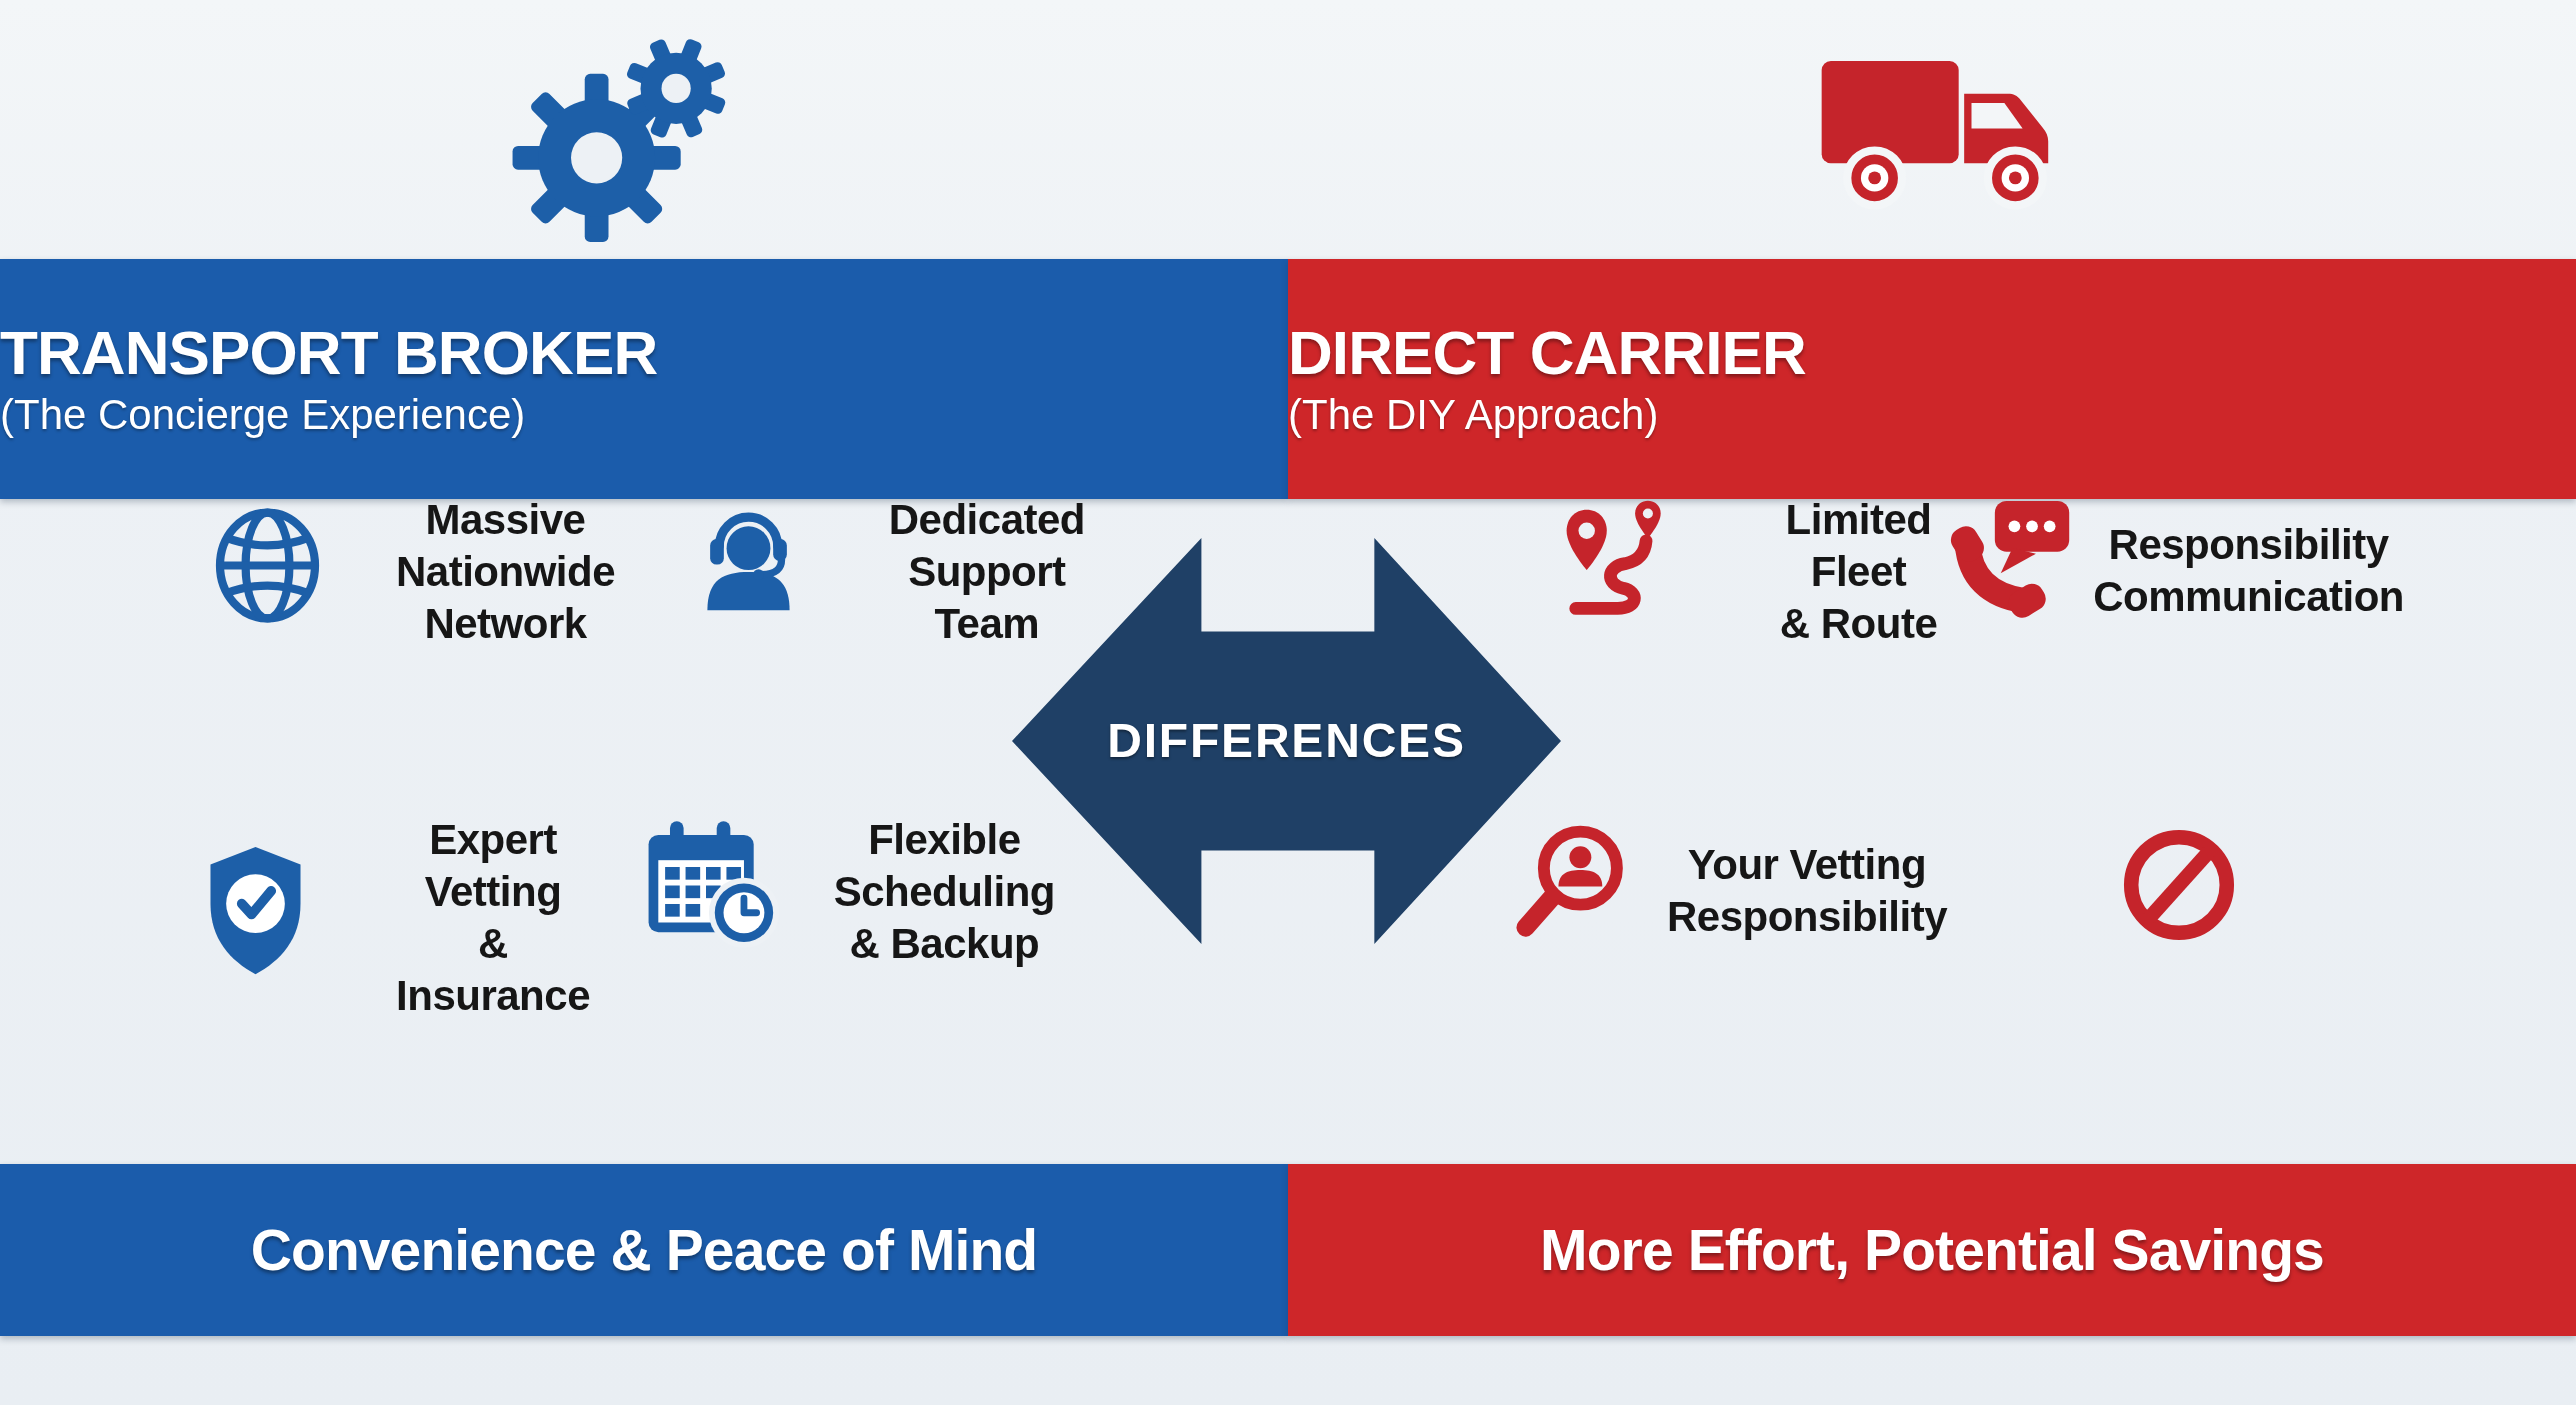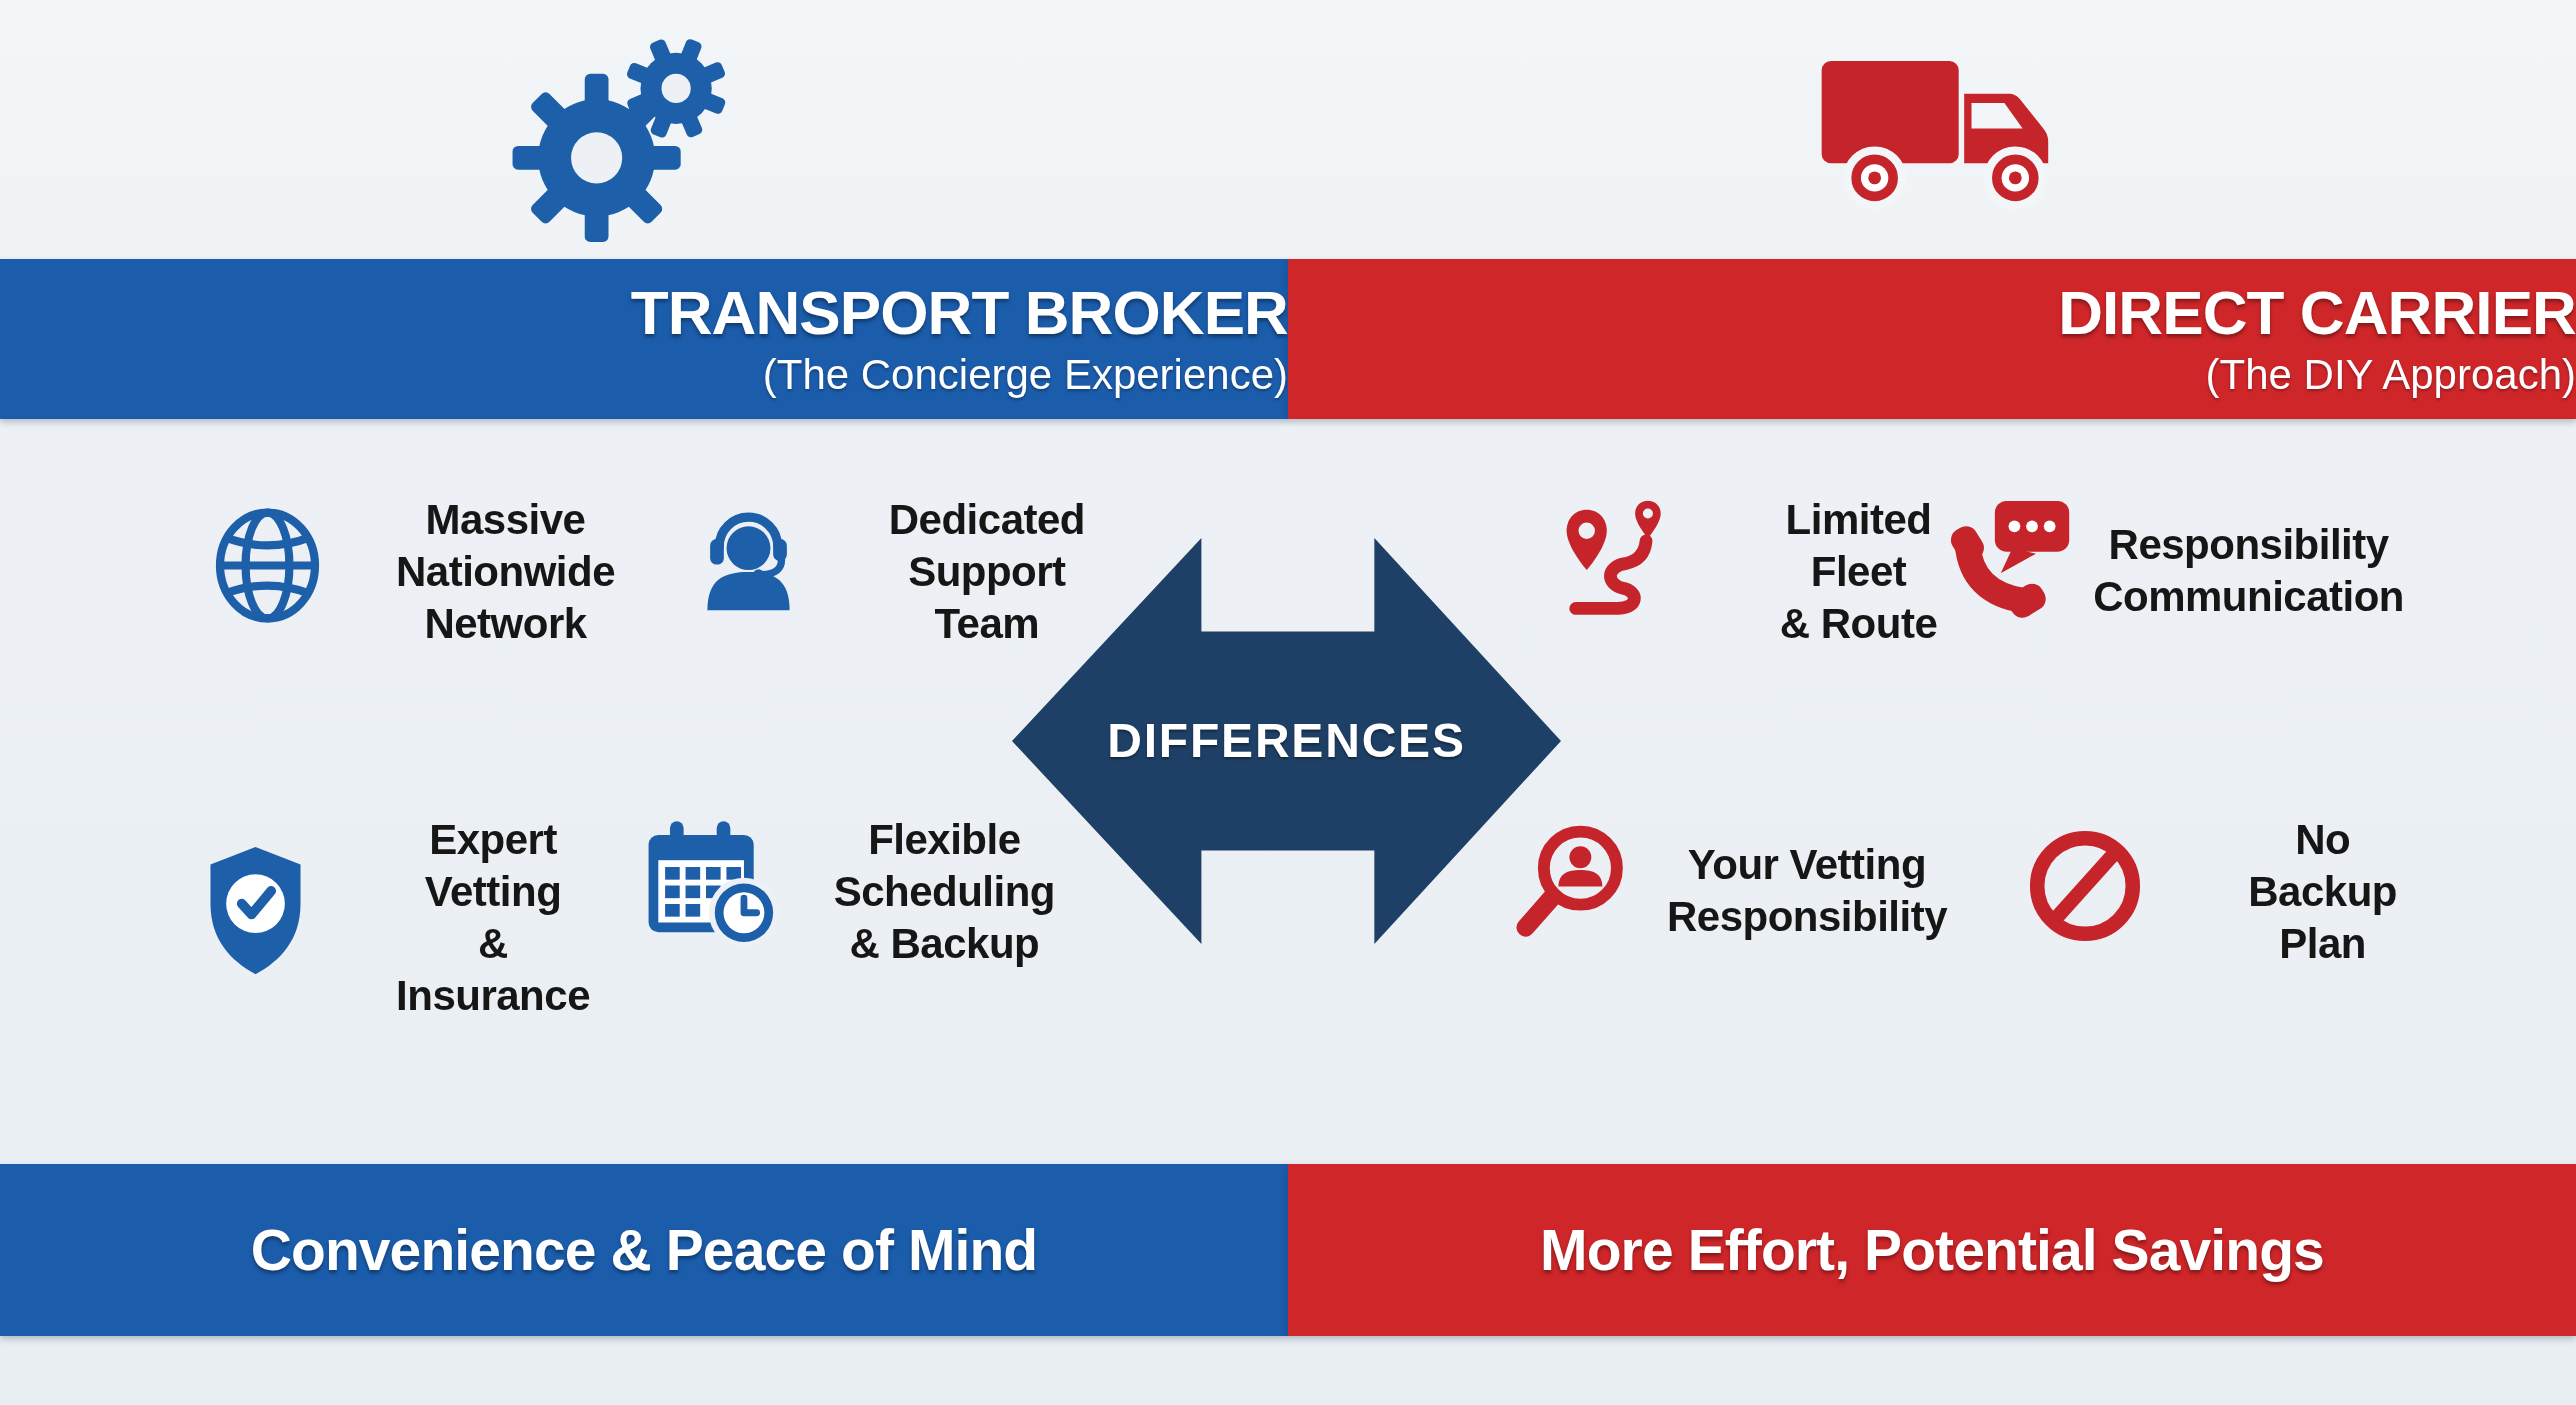--- a/index.html
+++ b/index.html
@@ -9,22 +9,22 @@
     -webkit-font-smoothing:antialiased;
   }
   #canvas{
     position:relative;width:2576px;height:1405px;
     background:linear-gradient(180deg,#f3f6f8 0%,#edf1f5 30%,#e9eef3 100%);
   }
   .abs{position:absolute;}
 
   
   .header{
-    position:absolute;top:259px;height:160px;width:1288px;
-    display:flex;flex-direction:column;align-items:flex-end;justify-content:center;
+    position:absolute;top:259px;height:240px;width:1288px;
+    display:flex;flex-direction:column;align-items:flex-start;justify-content:center;
     color:#ffffff;box-shadow:0 2.7px 6.4px rgba(25,45,70,.28);
   }
   .header.left{left:0;background:#1b5cab;}
   .header.right{left:1288px;background:#ce2629;}
   .h-title{
     font-size:62px;font-weight:bold;letter-spacing:-0.9px;line-height:70px;
     text-shadow:0 2.7px 3.7px rgba(0,0,0,.35);
   }
   .h-sub{
     font-size:42px;font-weight:500;line-height:53px;
@@ -266,24 +266,20 @@
     </div>
   </div>
 
   <div class="item row2" style="left:1941px;">
     <div class="icon-wrap red-ic">
       <svg width="128" height="128" viewBox="0 0 150 150" fill="none" stroke="currentColor">
         <circle cx="75" cy="75" r="56" stroke-width="17"></circle>
         <line x1="110" y1="36" x2="40" y2="114" stroke-width="17"></line>
       </svg>
     </div>
-    <div class="label">
-      <div>No Backup Plan</div>
-      <div></div>
-    </div>
   </div>
 
   <div class="arrow">
     <div class="arrow-text">
       <div>DIFFERENCES</div>
     </div>
   </div>
 
   <div class="footer left">
     <span>Convenience &amp; Peace of Mind</span>

